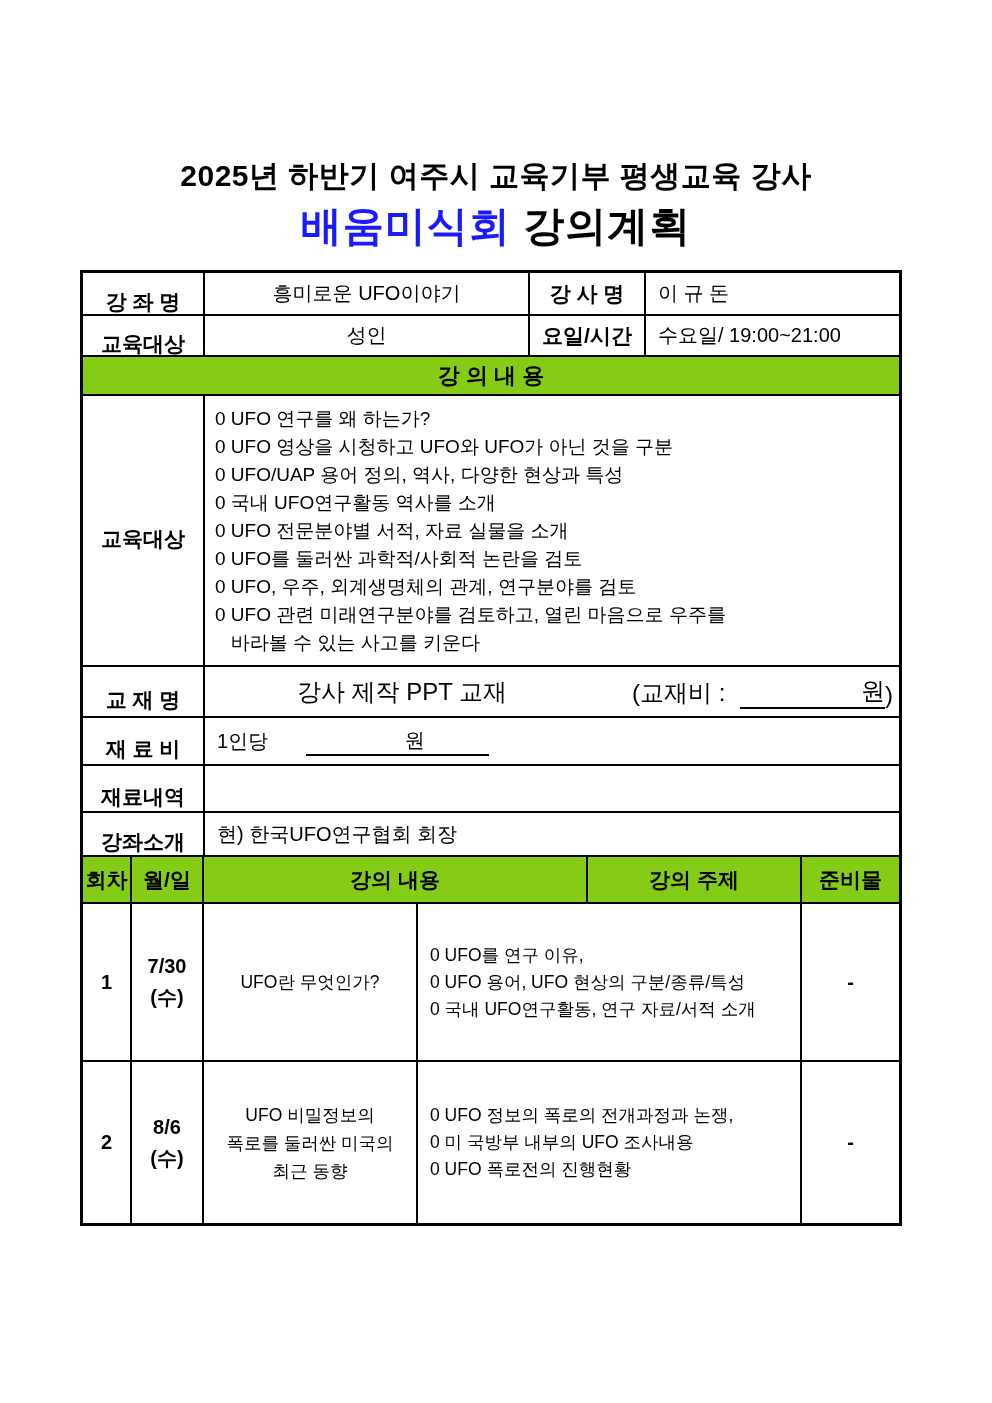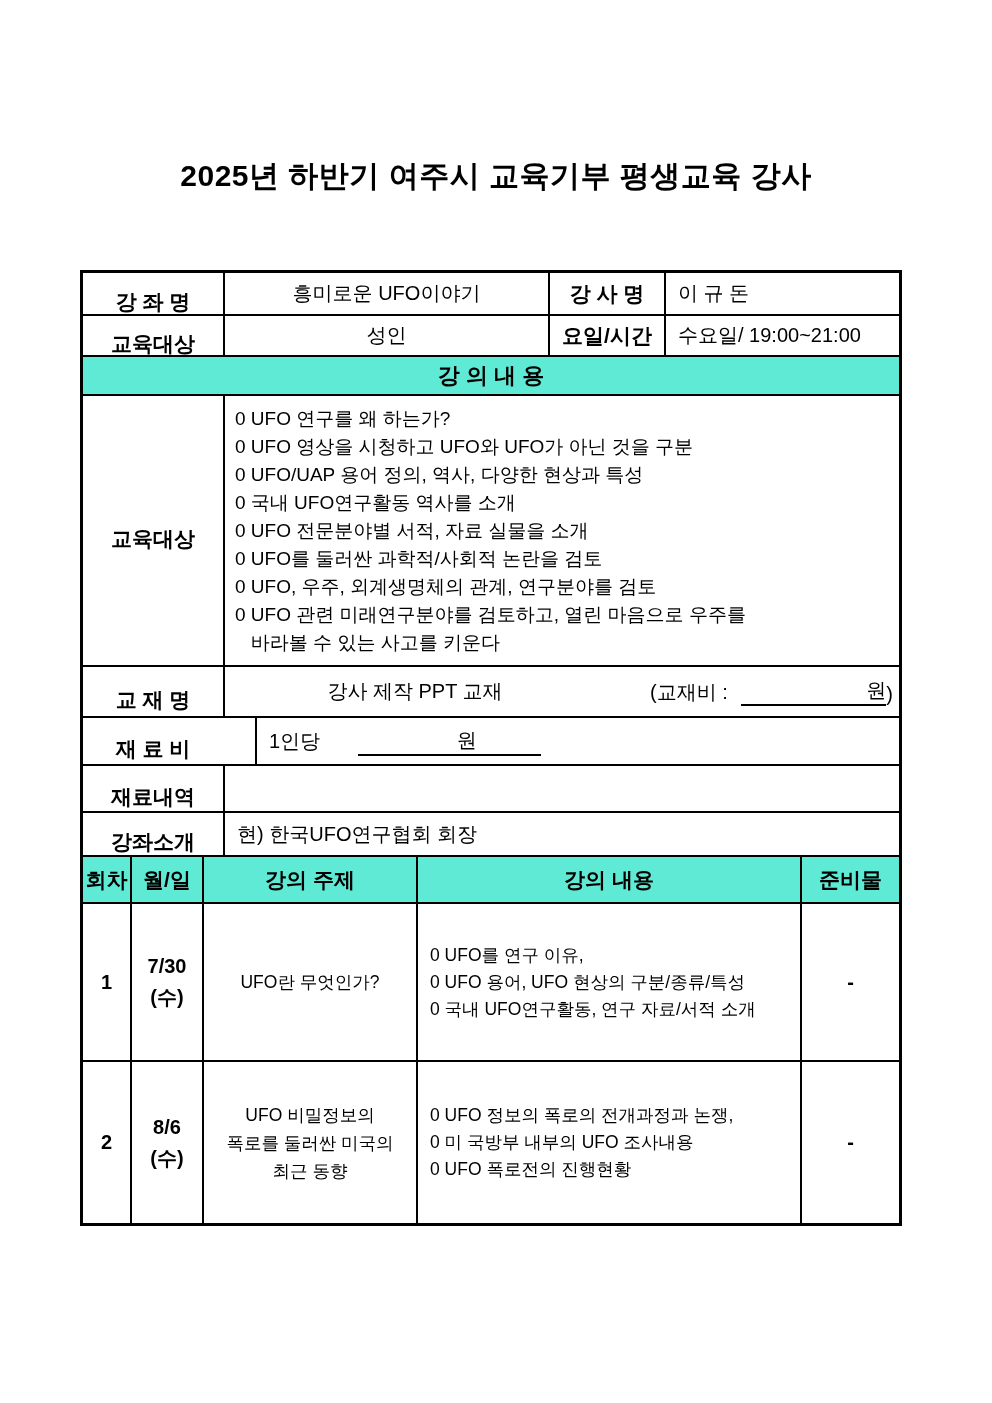--- a/index.html
+++ b/index.html
@@ -19,37 +19,37 @@
   }
   .row { display: flex; align-items: stretch; }
   .row + .row { border-top: 2px solid #000; }
   .c { display: flex; align-items: center; overflow: hidden; flex-shrink: 0; }
   .c + .c { border-left: 2px solid #000; }
   .lab { justify-content: center; font-weight: bold; font-size: 21px; text-align: center; }
   .val-c { justify-content: center; font-size: 20px; }
   .val-l { justify-content: flex-start; padding-left: 12px; font-size: 20px; }
   .grow { flex: 1 1 auto; }
 
-  .w-lab { width: 140px; margin-top: 16px; }
+  .w-lab { width: 120px; margin-top: 16px; }
   .w-val1 { width: 325px; }
   .w-lab2 { width: 116px; }
 
-  .hdr-row { background: #5eead4; }
+  .hdr-row { background: #84cc16; }
   .hdr-cell { width: 100%; justify-content: center; font-weight: bold; font-size: 22px; }
 
   .h-r1 { height: 41px; } .h-r2 { height: 41px; } .h-hdr { height: 39px; }
-  .h-intro { height: 271px; } .h-book { height: 51px; } .h-fee { height: 48px; gap: 32px; }
+  .h-intro { height: 271px; } .h-book { height: 51px; } .h-fee { height: 48px; }
   .h-mat { height: 47px; } .h-career { height: 44px; } .h-shdr { height: 47px; }
   .h-s1 { height: 158px; } .h-s2 { height: 163px; }
 
   .intro-text {
     padding: 10px 8px 10px 10px; font-size: 19px; line-height: 28px;
     white-space: pre-wrap; align-self: center;
   }
-  .book-cell { font-size: 20px; padding: 0 6px 0 0; }
+  .book-cell { font-size: 24px; padding: 0 6px 0 7px; }
   .book-name { width: 380px; text-align: center; }
   .book-price { margin-left: auto; display: flex; align-items: flex-end; white-space: pre; }
   .blank-line {
     display: inline-block; border-bottom: 2px solid #000; text-align: right;
   }
   .price-blank { width: 145px; margin-left: 8px; }
   .fee-blank { width: 183px; margin-left: 38px; text-align: center; padding-left: 34px; }
 
   .s-no { width: 47px; justify-content: center; font-weight: bold; font-size: 20px; }
   .s-date { width: 72px; justify-content: center; font-weight: bold; font-size: 20px;
@@ -61,20 +61,21 @@
   .s-prep { flex: 1 1 auto; justify-content: center; font-weight: bold; font-size: 20px; }
   .sh { font-size: 21px; }
 </style>
 </head>
 <body>
 
 <div class="page">
 
   <div class="titles">
     <div class="subtitle">2025년 하반기 여주시 교육기부 평생교육 강사</div>
+    <div class="main-title"><span class="hl">배움미식회</span><span> 강의계획</span></div>
   </div>
 
   <div class="tbl">
 
     <div class="row h-r1">
       <div class="c lab w-lab">강 좌 명</div>
       <div class="c val-c w-val1">흥미로운 UFO이야기</div>
       <div class="c lab w-lab2">강 사 명</div>
       <div class="c val-l grow">이 규 돈</div>
     </div>
@@ -127,22 +128,22 @@
     </div>
 
     <div class="row h-career">
       <div class="c lab w-lab">강좌소개</div>
       <div class="c val-l grow">현) 한국UFO연구협회 회장</div>
     </div>
 
     <div class="row h-shdr hdr-row">
       <div class="c s-no sh">회차</div>
       <div class="c s-date sh">월/일</div>
+      <div class="c s-content sh" style="font-weight:bold; justify-content:center; padding-left:0;">강의 내용</div>
       <div class="c s-topic sh" style="font-weight:bold;">강의 주제</div>
-      <div class="c s-content sh" style="font-weight:bold; justify-content:center; padding-left:0;">강의 내용</div>
       <div class="c s-prep sh">준비물</div>
     </div>
 
     <div class="row h-s1">
       <div class="c s-no">1</div>
       <div class="c s-date">7/30
 (수)</div>
       <div class="c s-topic">UFO란  무엇인가?</div>
       <div class="c s-content">0 UFO를 연구 이유,
 0 UFO 용어, UFO 현상의 구분/종류/특성

